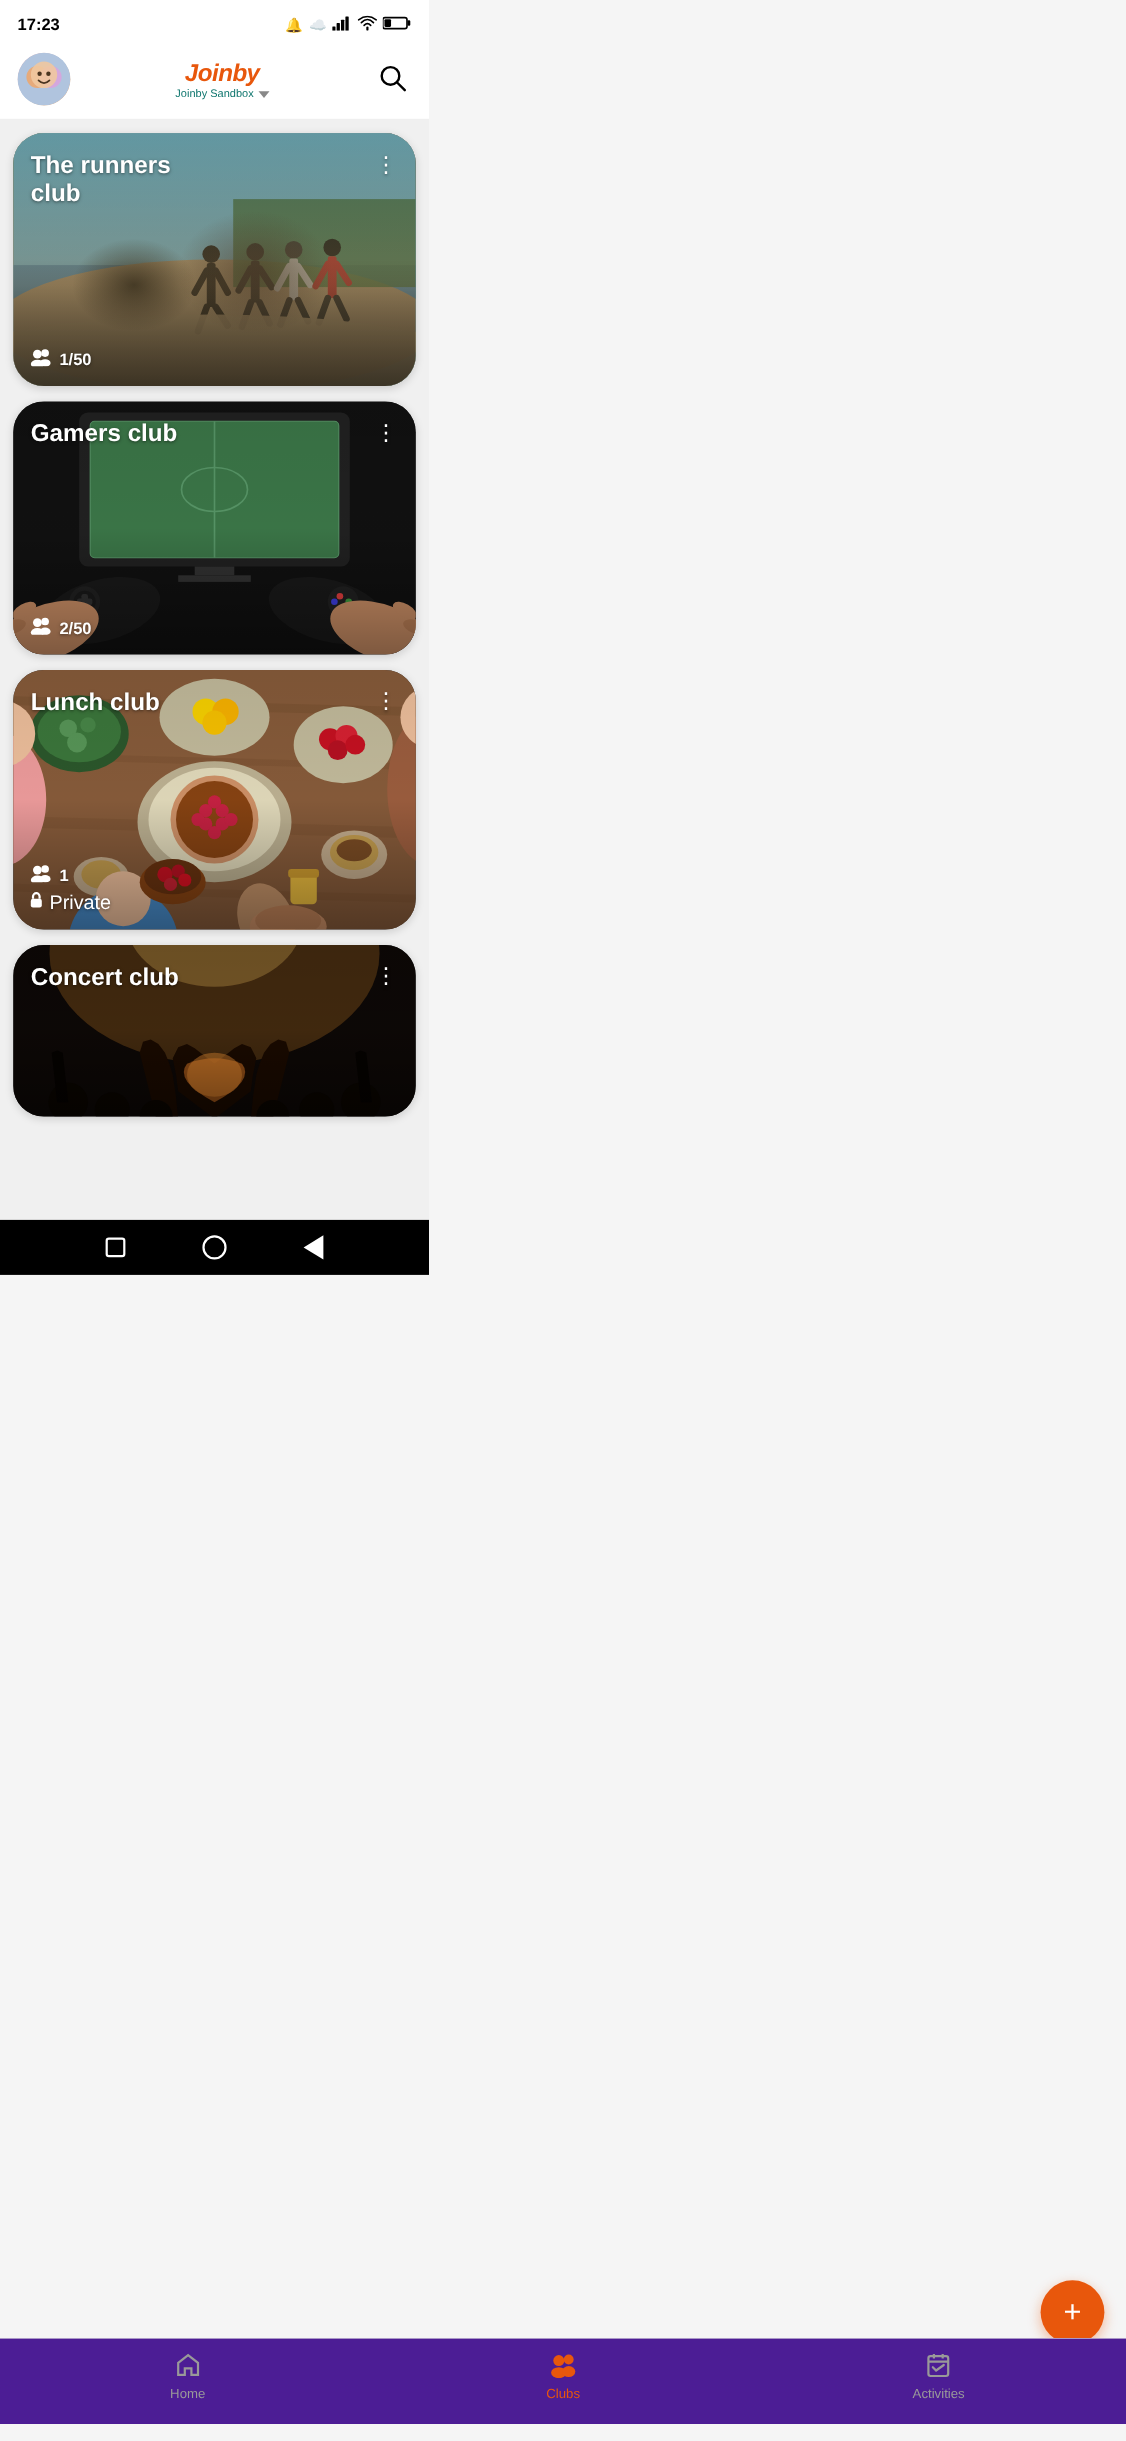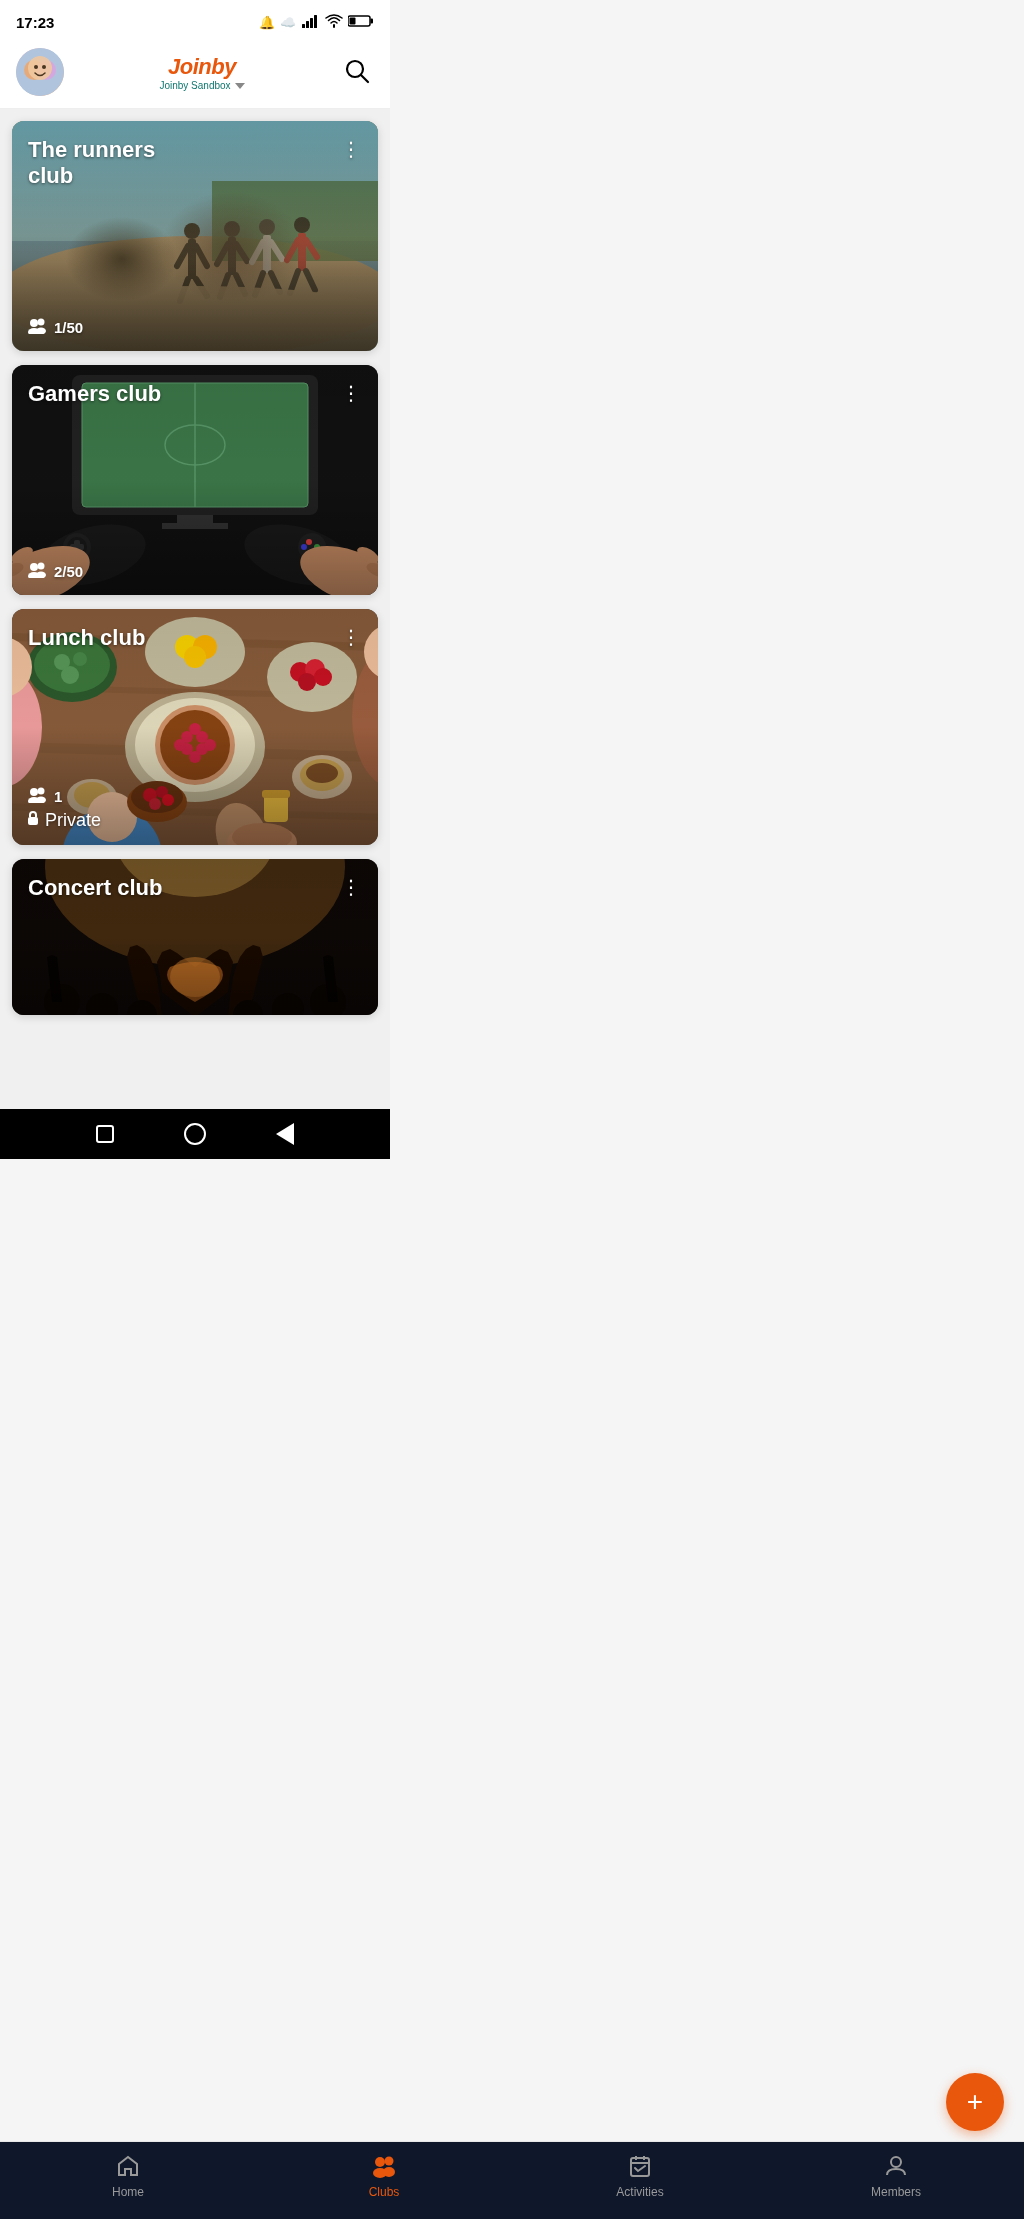--- a/index.html
+++ b/index.html
@@ -92,21 +92,21 @@
     }
 
     
     .main-content {
       padding: 12px 12px 80px;
       background: #f0f0f0;
     }
 
     
     .club-card {
-      border-radius: 12px;
+      border-radius: 28px;
       overflow: hidden;
       margin-bottom: 14px;
       position: relative;
       height: 230px;
       background: #333;
       box-shadow: 0 2px 8px rgba(0,0,0,0.15);
     }
 
     
     .runners-bg {
@@ -197,24 +197,24 @@
       justify-content: center;
       cursor: pointer;
       border: none;
       box-shadow: 0 4px 12px rgba(232,87,12,0.4);
       z-index: 100;
     }
 
     
     .bottom-nav {
       position: fixed;
-      bottom: 0;
+      bottom: 16px;
       left: 0;
       width: 100%;
-      background: #0f172a;
+      background: #4c1d95;
       display: flex;
       border-top: 1px solid #e8e8e8;
       padding: 8px 0 16px;
       z-index: 200;
     }
     .nav-item {
       flex: 1;
       display: flex;
       flex-direction: column;
       align-items: center;
@@ -637,29 +637,20 @@
         <rect x="3" y="4" width="18" height="18" rx="2"></rect>
         <line x1="3" y1="9" x2="21" y2="9"></line>
         <line x1="8" y1="2" x2="8" y2="6"></line>
         <line x1="16" y1="2" x2="16" y2="6"></line>
         <path d="M7 14 L10 17 L17 12" stroke="#999" stroke-width="2" stroke-linecap="round"></path>
       </svg>
     </span>
     <span class="nav-label">Activities</span>
   </button>
 
-  <button class="nav-item">
-    <span>
-      <svg width="24" height="24" viewBox="0 0 24 24" fill="none" stroke="#999" stroke-width="2">
-        <circle cx="12" cy="8" r="5"></circle>
-        <path d="M3 21Q3 15 12 15Q21 15 21 21"></path>
-      </svg>
-    </span>
-    <span class="nav-label">Members</span>
-  </button>
 
 </nav>
 
 <div class="system-nav">
   <div class="sys-btn">
     <div class="sys-square"></div>
   </div>
   <div class="sys-btn">
     <div class="sys-circle"></div>
   </div>

